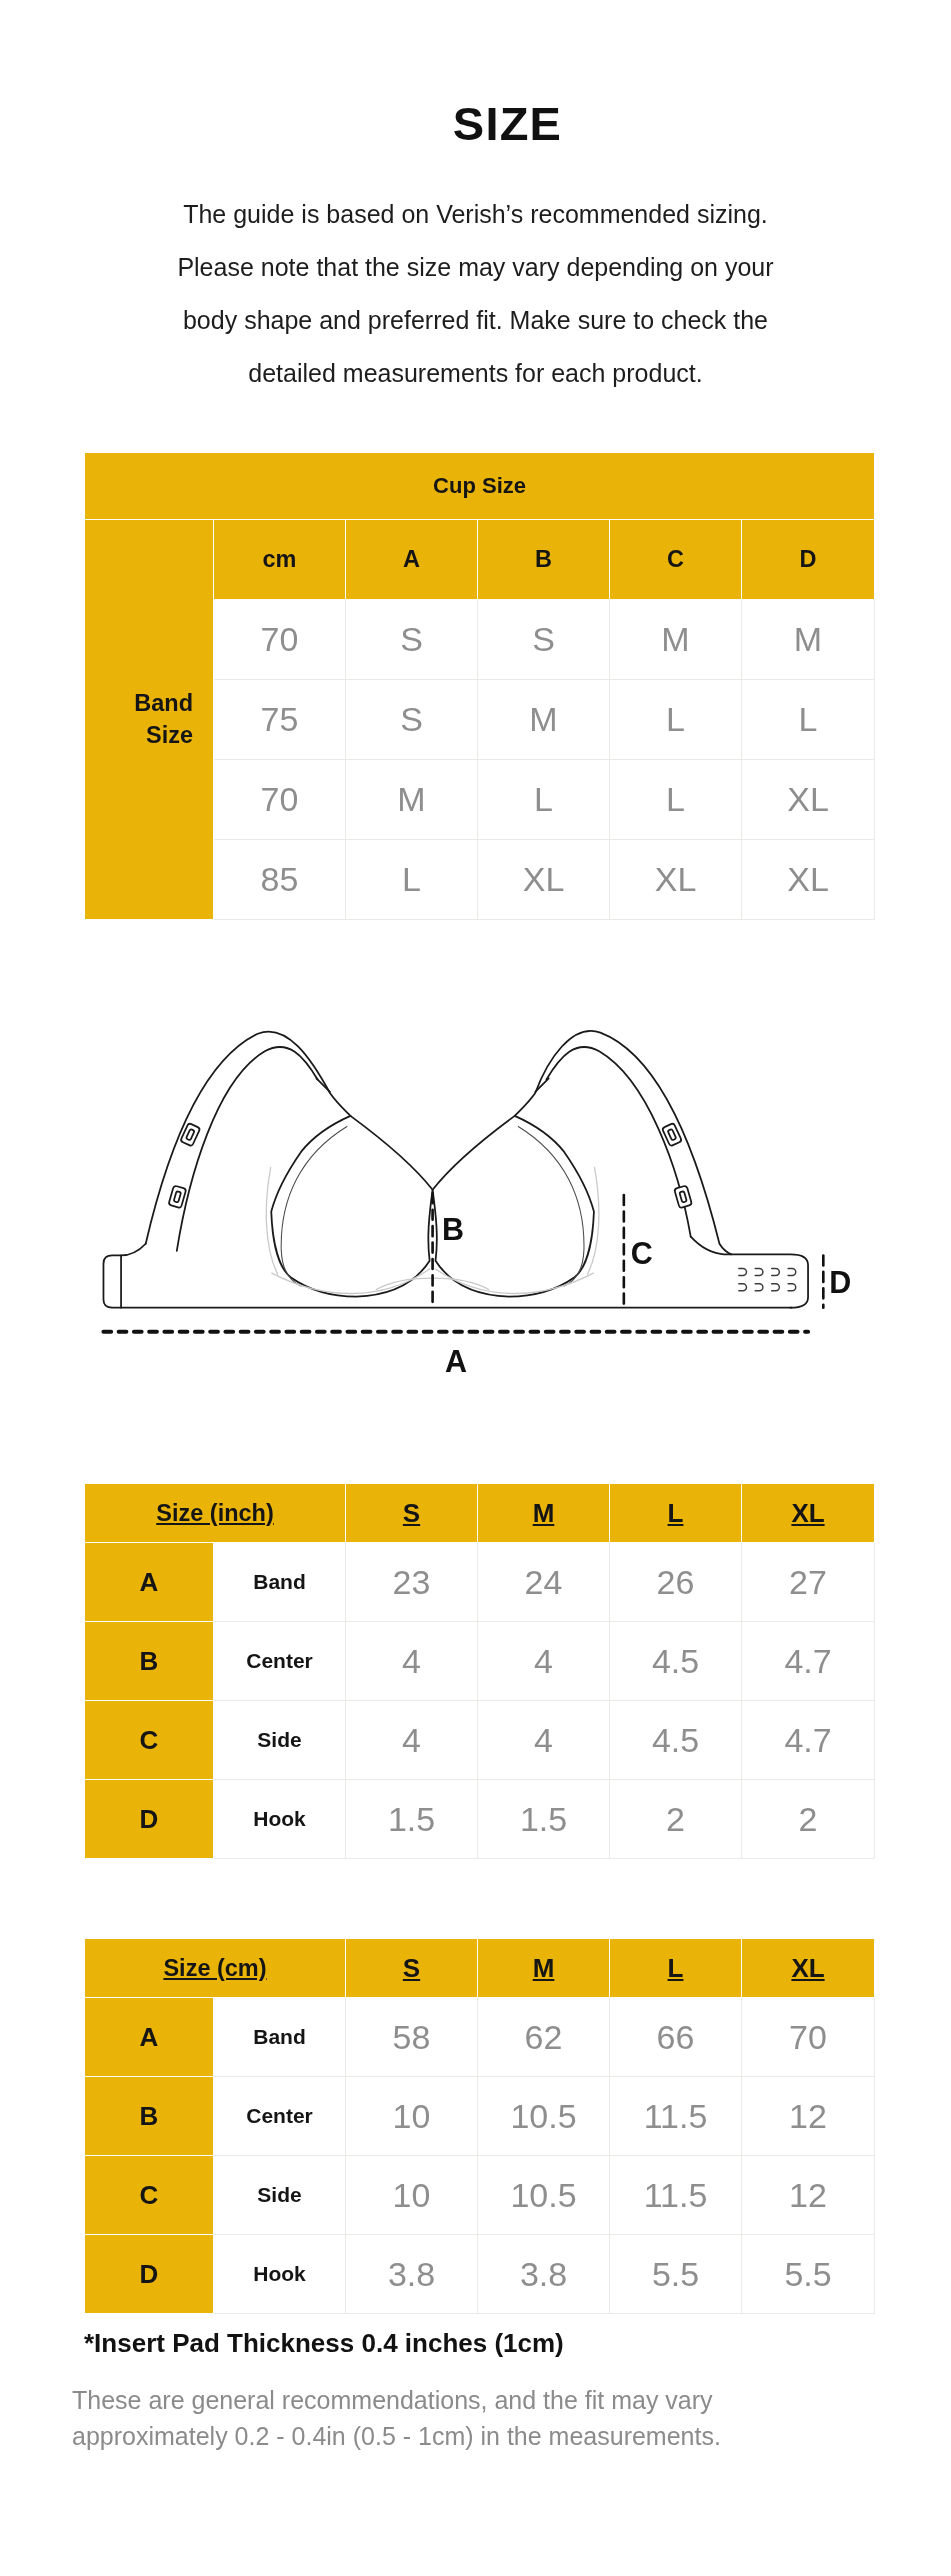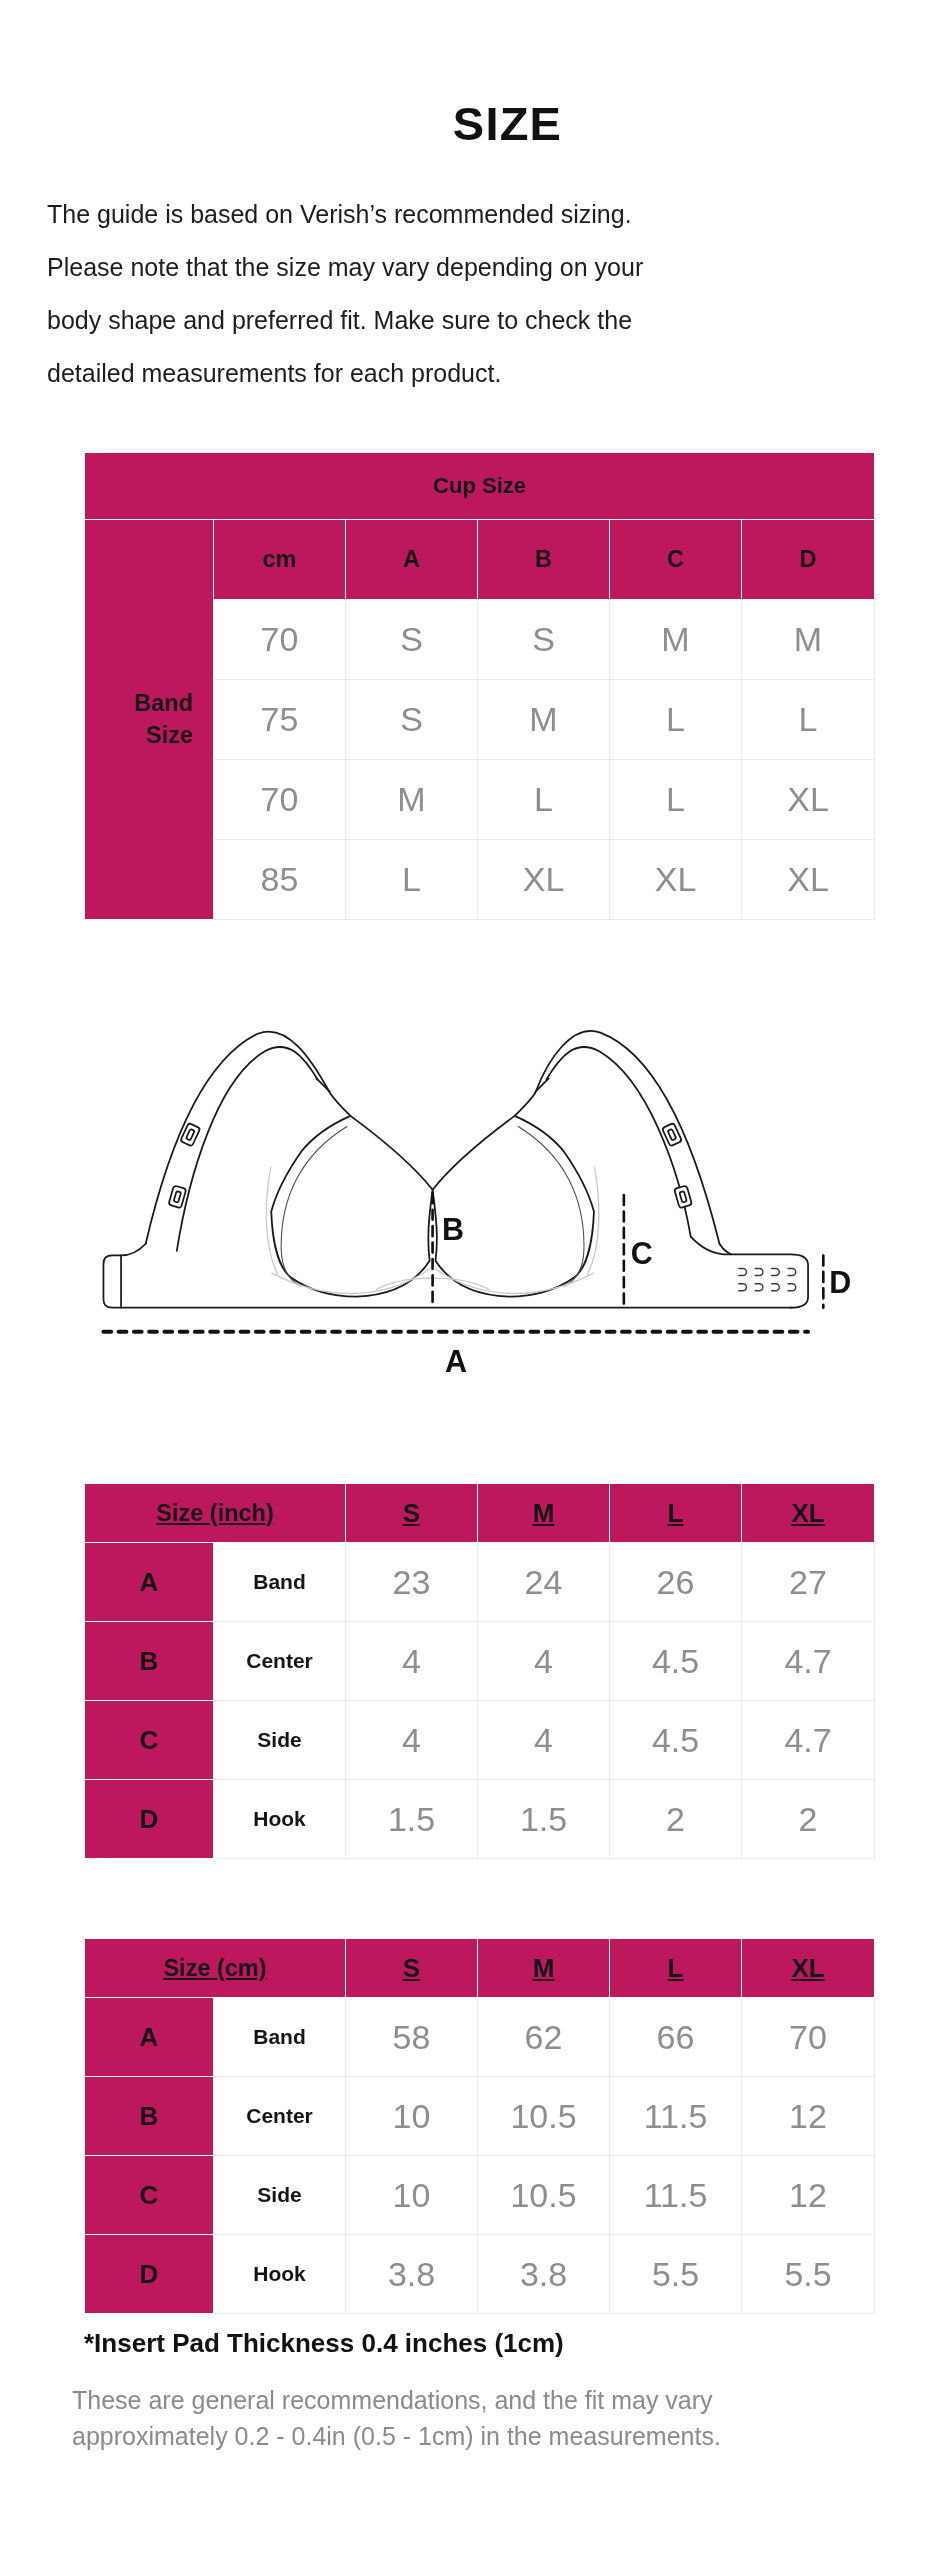--- a/index.html
+++ b/index.html
@@ -8,31 +8,31 @@
     position:relative; width:951px; height:2576px; background:#fff;
     font-family:"Liberation Sans","DejaVu Sans",sans-serif; color:#161616;
     overflow:hidden;
   }
   .title {
     position:absolute; top:96px; left:0; width:100%;
     text-align:center; font-size:47px; font-weight:700; letter-spacing:1.2px; color:#111;margin-left:32px;
   }
   .intro {
     position:absolute; top:188px; left:50%; transform:translateX(-50%);
-    width:857px; font-size:25px; line-height:53px; color:#1d1d1d;
+    width:857px; text-align:center; font-size:25px; line-height:53px; color:#1d1d1d;
   }
   table.sz {
     position:absolute; left:84px; width:791px;
     border-collapse:collapse; table-layout:fixed;
   }
   #cup-table  { top:452px; }
   #inch-table { top:1483px; }
   #cm-table   { top:1938px; }
   .sz th, .sz td { text-align:center; vertical-align:middle; padding:0; }
-  .gray  { background:#be185d; border:1.2px solid #ffffff; }
+  .gray  { background:#eab308; border:1.2px solid #ffffff; }
   .white { background:#ffffff; border:0.6px solid #eceae6; }
   .hdr      { font-size:23.5px; font-weight:700; color:#151515; }
   .cuphdr   { font-size:22px; font-weight:700; color:#151515; }
   .sizehdr  { font-size:26px; font-weight:700; color:#151515; }
   .letter   { font-size:26px; font-weight:700; color:#151515; }
   .val      { font-size:34px; font-weight:400; color:#8e8e8e; }
   .rowlabel { font-size:21px; font-weight:700; color:#151515; }
   tr.h114 { height:67px; } tr.h136 { height:80px; }
   tr.h100 { height:59px;text-decoration:underline; } tr.h135 { height:79px; }
   .corner-text { display:block; width:88px; margin:0 auto; line-height:1.32; font-size:23.5px; font-weight:700; color:#151515;text-align:right; }

